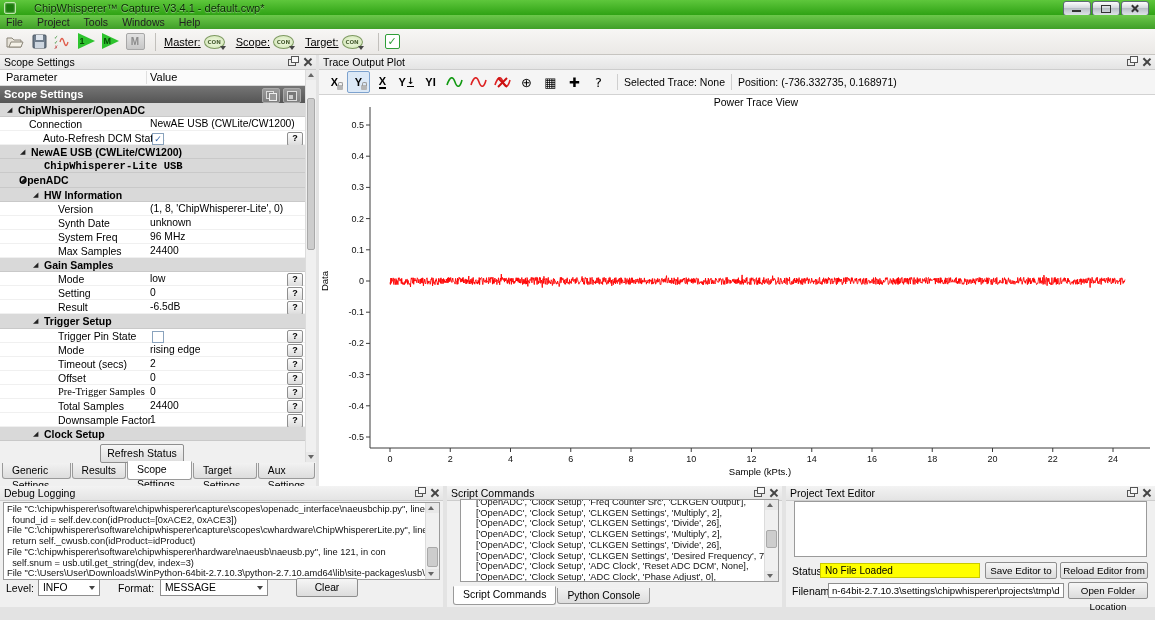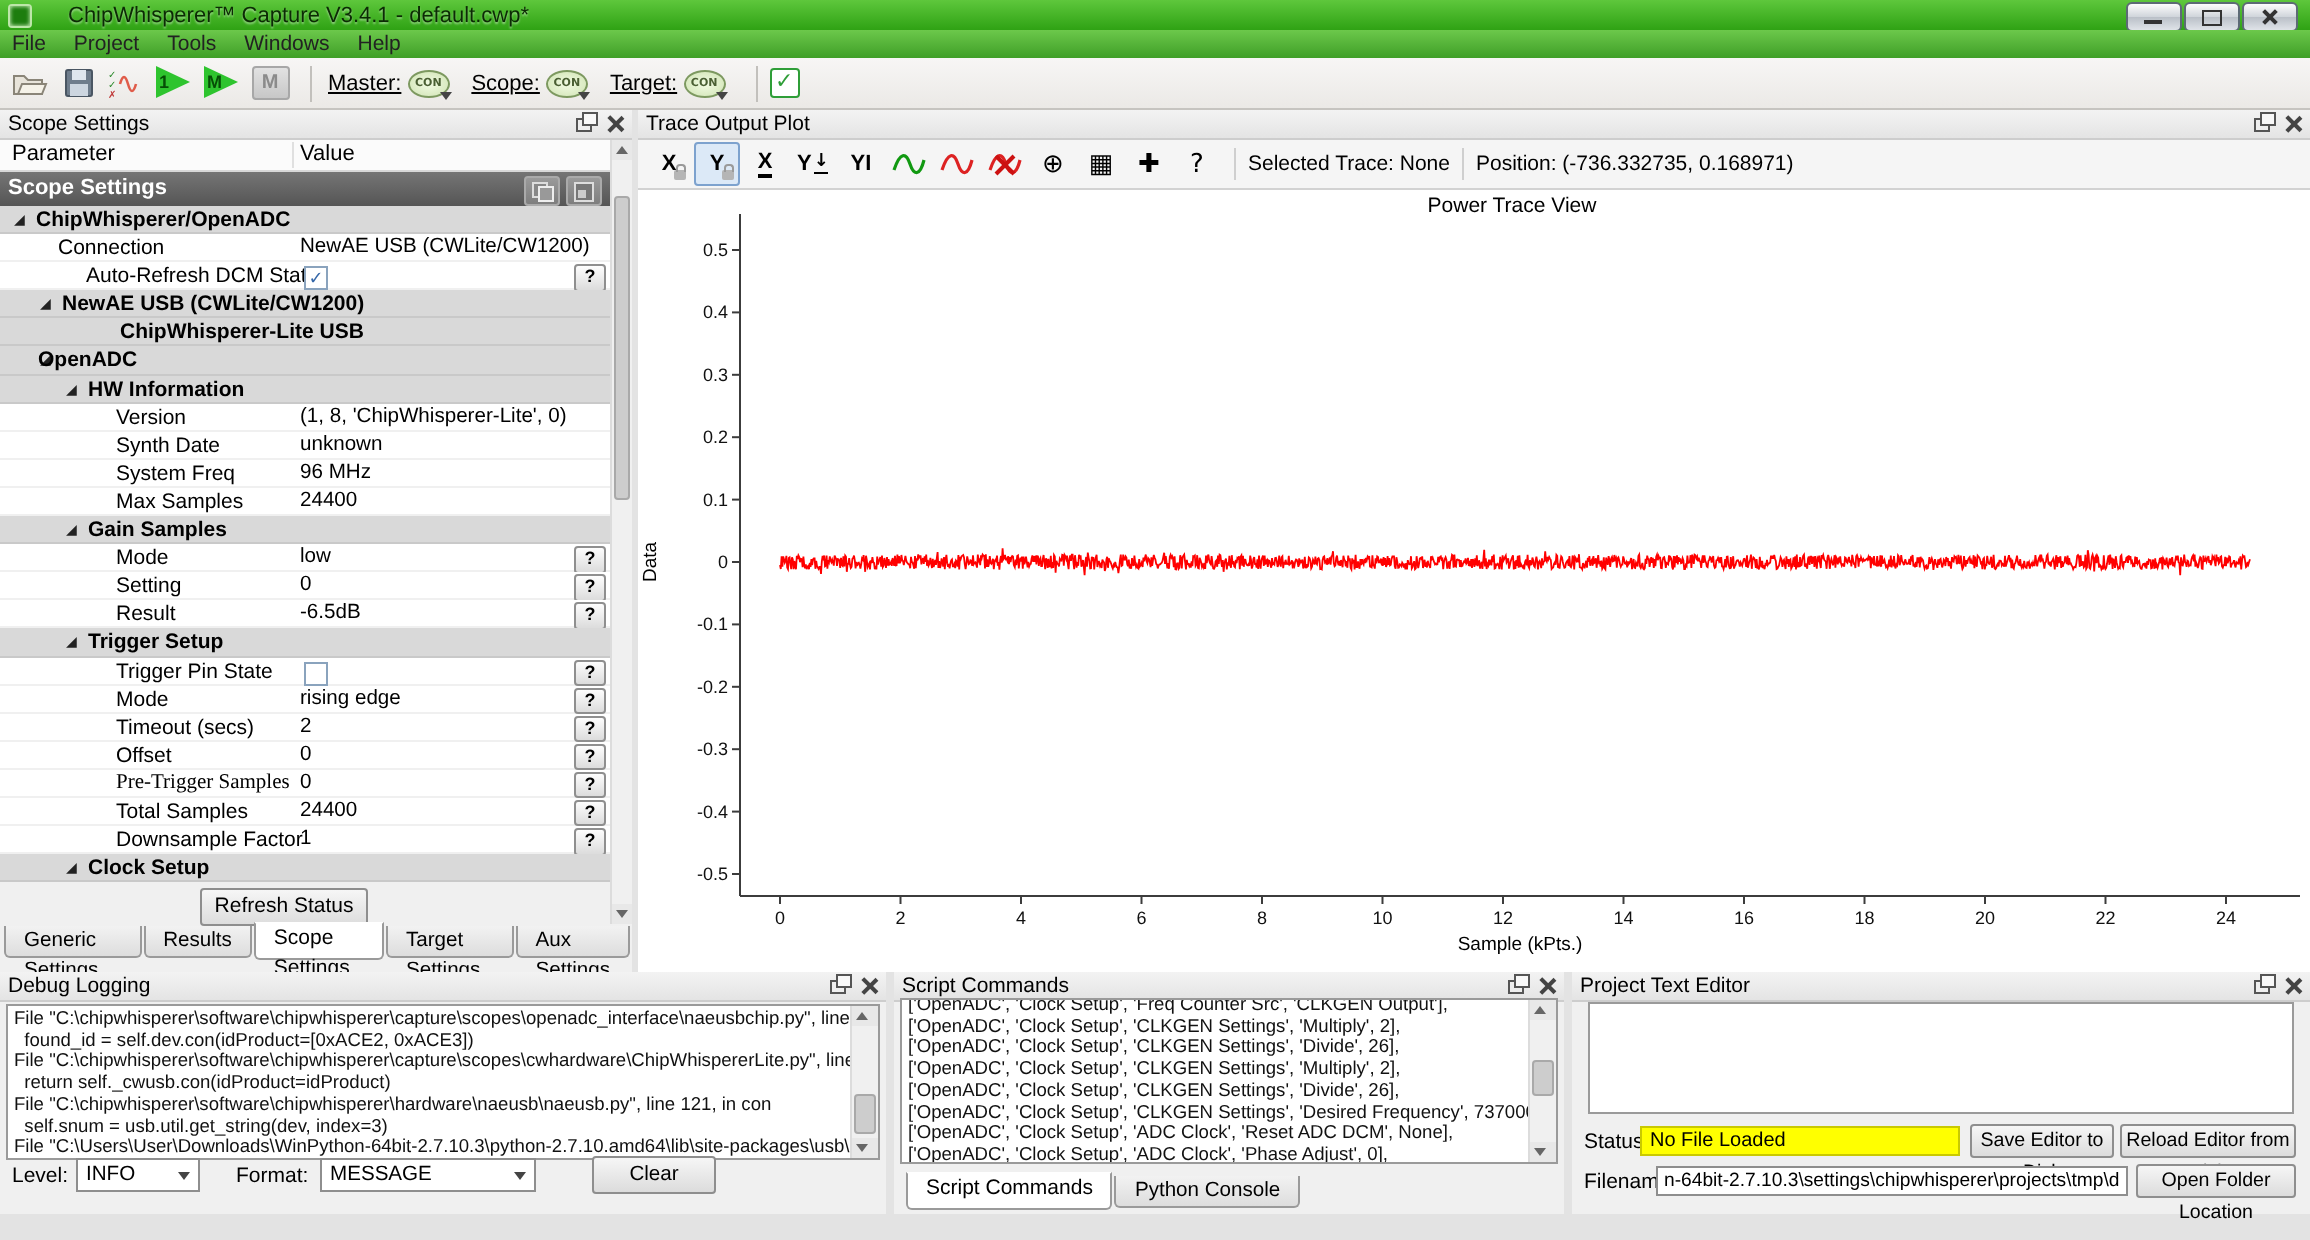--- a/index.html
+++ b/index.html
@@ -128,21 +128,21 @@
   #script-scroll{right:0;top:0;width:13px;height:100%;}
   .ctl-label{font-size:10.5px;}
   .select{position:absolute;height:17px;background:#fff;border:1px solid #8e8e8e;font-size:10.3px;
     line-height:16px;padding-left:4px;box-sizing:border-box;}
   .sel-caret{position:absolute;right:4px;top:6px;width:0;height:0;border-top:4px solid #444;
     border-left:3.5px solid transparent;border-right:3.5px solid transparent;}
   .btn{background:linear-gradient(#f6f6f6,#dcdcdc);border:1px solid #8e8e8e;border-radius:2px;
     text-align:center;font-size:9.8px;position:absolute;box-sizing:border-box;}
 
   #script-panel{left:447px;top:486px;width:335px;height:121px;}
-  #script-box{left:3px;top:13px;right:3px;height:81px;}
+  #script-box{left:13px;top:13px;right:3px;height:81px;padding-left:12px;}
   #script-tabs{left:6px;top:102px;height:16px;}
 
   #editor-panel{left:786px;top:486px;width:369px;height:121px;}
   #editor-area{position:absolute;left:8px;top:15px;right:8px;height:56px;background:#fff;border:1px solid #9a9a9a;
     resize:none;box-sizing:border-box;font-family:"Liberation Sans",sans-serif;}
   .status-field{position:absolute;left:34px;top:0;width:160px;height:15px;background:#ffff00;border:1px solid #c9c900;
     font-size:10px;line-height:14px;padding-left:4px;box-sizing:border-box;white-space:nowrap;overflow:hidden;}
   .fn-input{position:absolute;left:42px;top:0;width:236px;height:15px;border:1px solid #8e8e8e;font-size:9.6px;
     padding:0 3px;box-sizing:border-box;font-family:"Liberation Sans",sans-serif;}
 
@@ -265,21 +265,21 @@
         <div class="trow tparam">
           <span class="tlabel" style="left: 43px;">Auto-Refresh DCM Status</span>
           <span class="cbox">✓</span>
           <span class="help-btn">?</span>
         </div>
         <div class="trow tgroup">
           <span class="tri" style="left: 20px;">◢</span>
           <span class="tlabel" style="left: 31px;">NewAE USB (CWLite/CW1200)</span>
         </div>
         <div class="trow tgroup">
-          <span class="tlabel" style="left: 60px;">ChipWhisperer-Lite USB</span>
+          <span class="tlabel" style="left: 44px; font-family: Liberation Mono, monospace;">ChipWhisperer-Lite USB</span>
         </div>
         <div class="trow tgroup">
           <span class="tri" style="left: 20px;">◢</span>
           <span class="tlabel" style="left: 19px;">OpenADC</span>
         </div>
         <div class="trow tgroup">
           <span class="tri" style="left: 33px;">◢</span>
           <span class="tlabel" style="left: 44px;">HW Information</span>
         </div>
         <div class="trow tparam">

